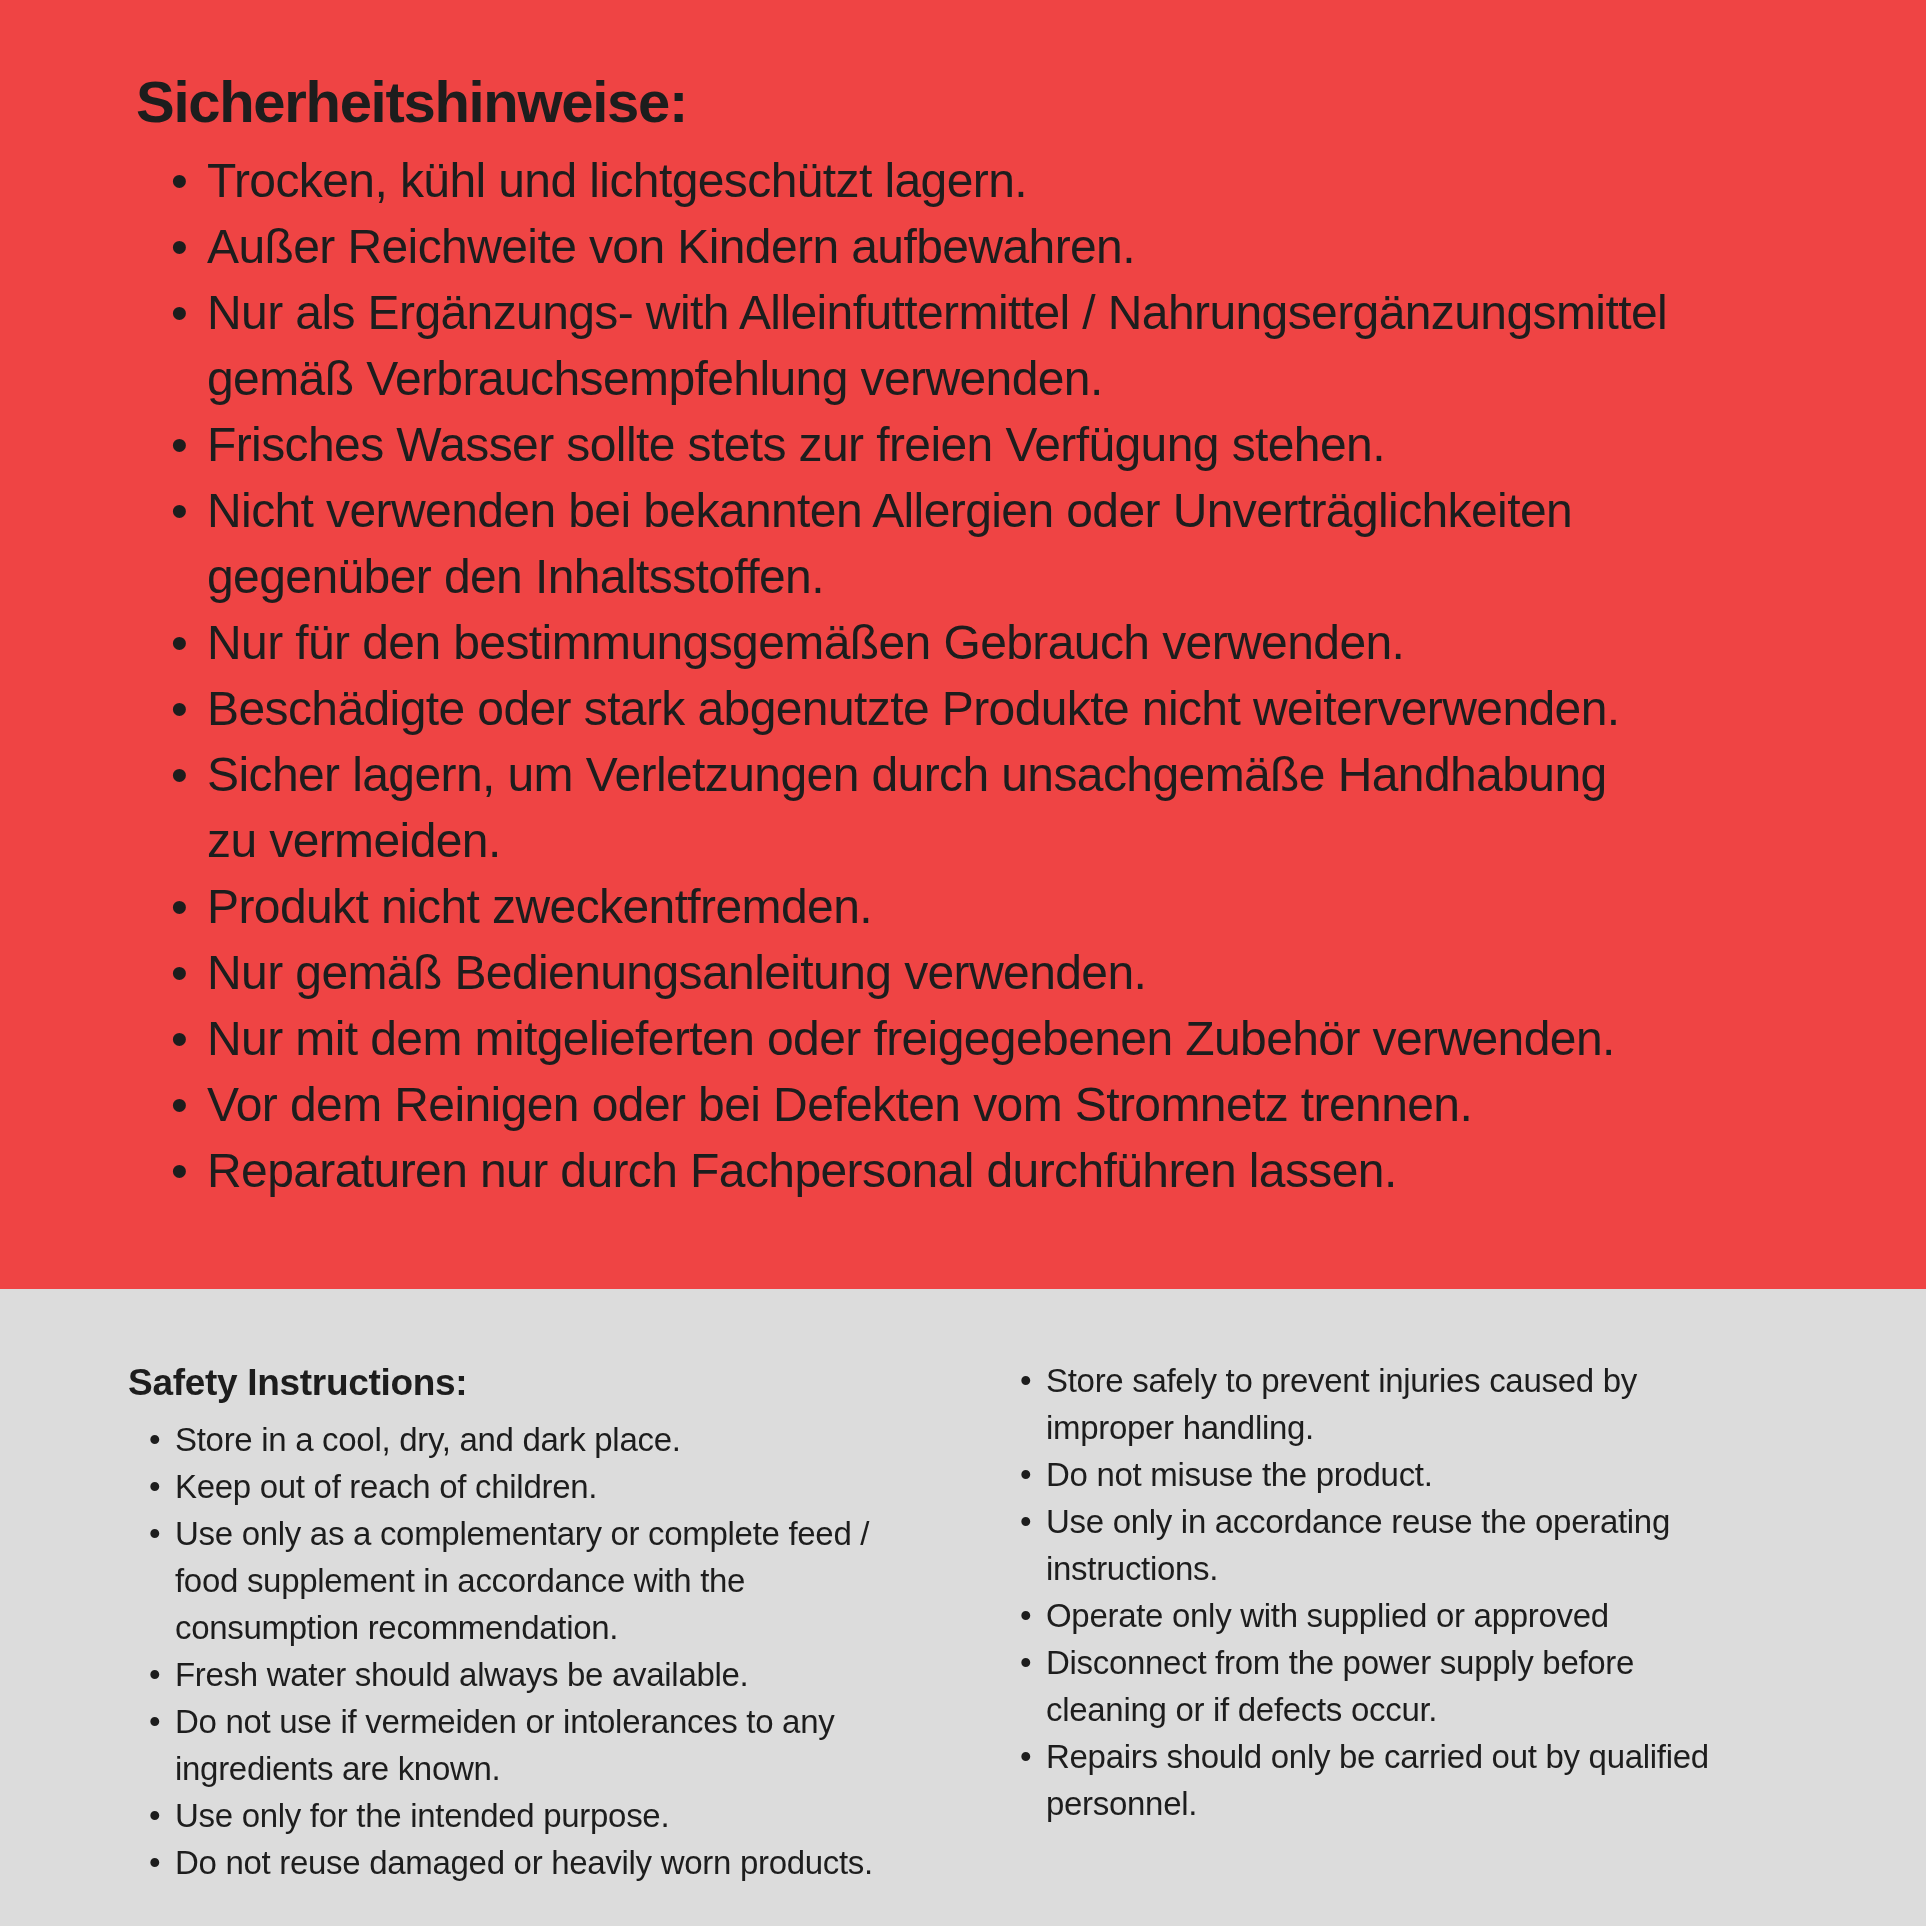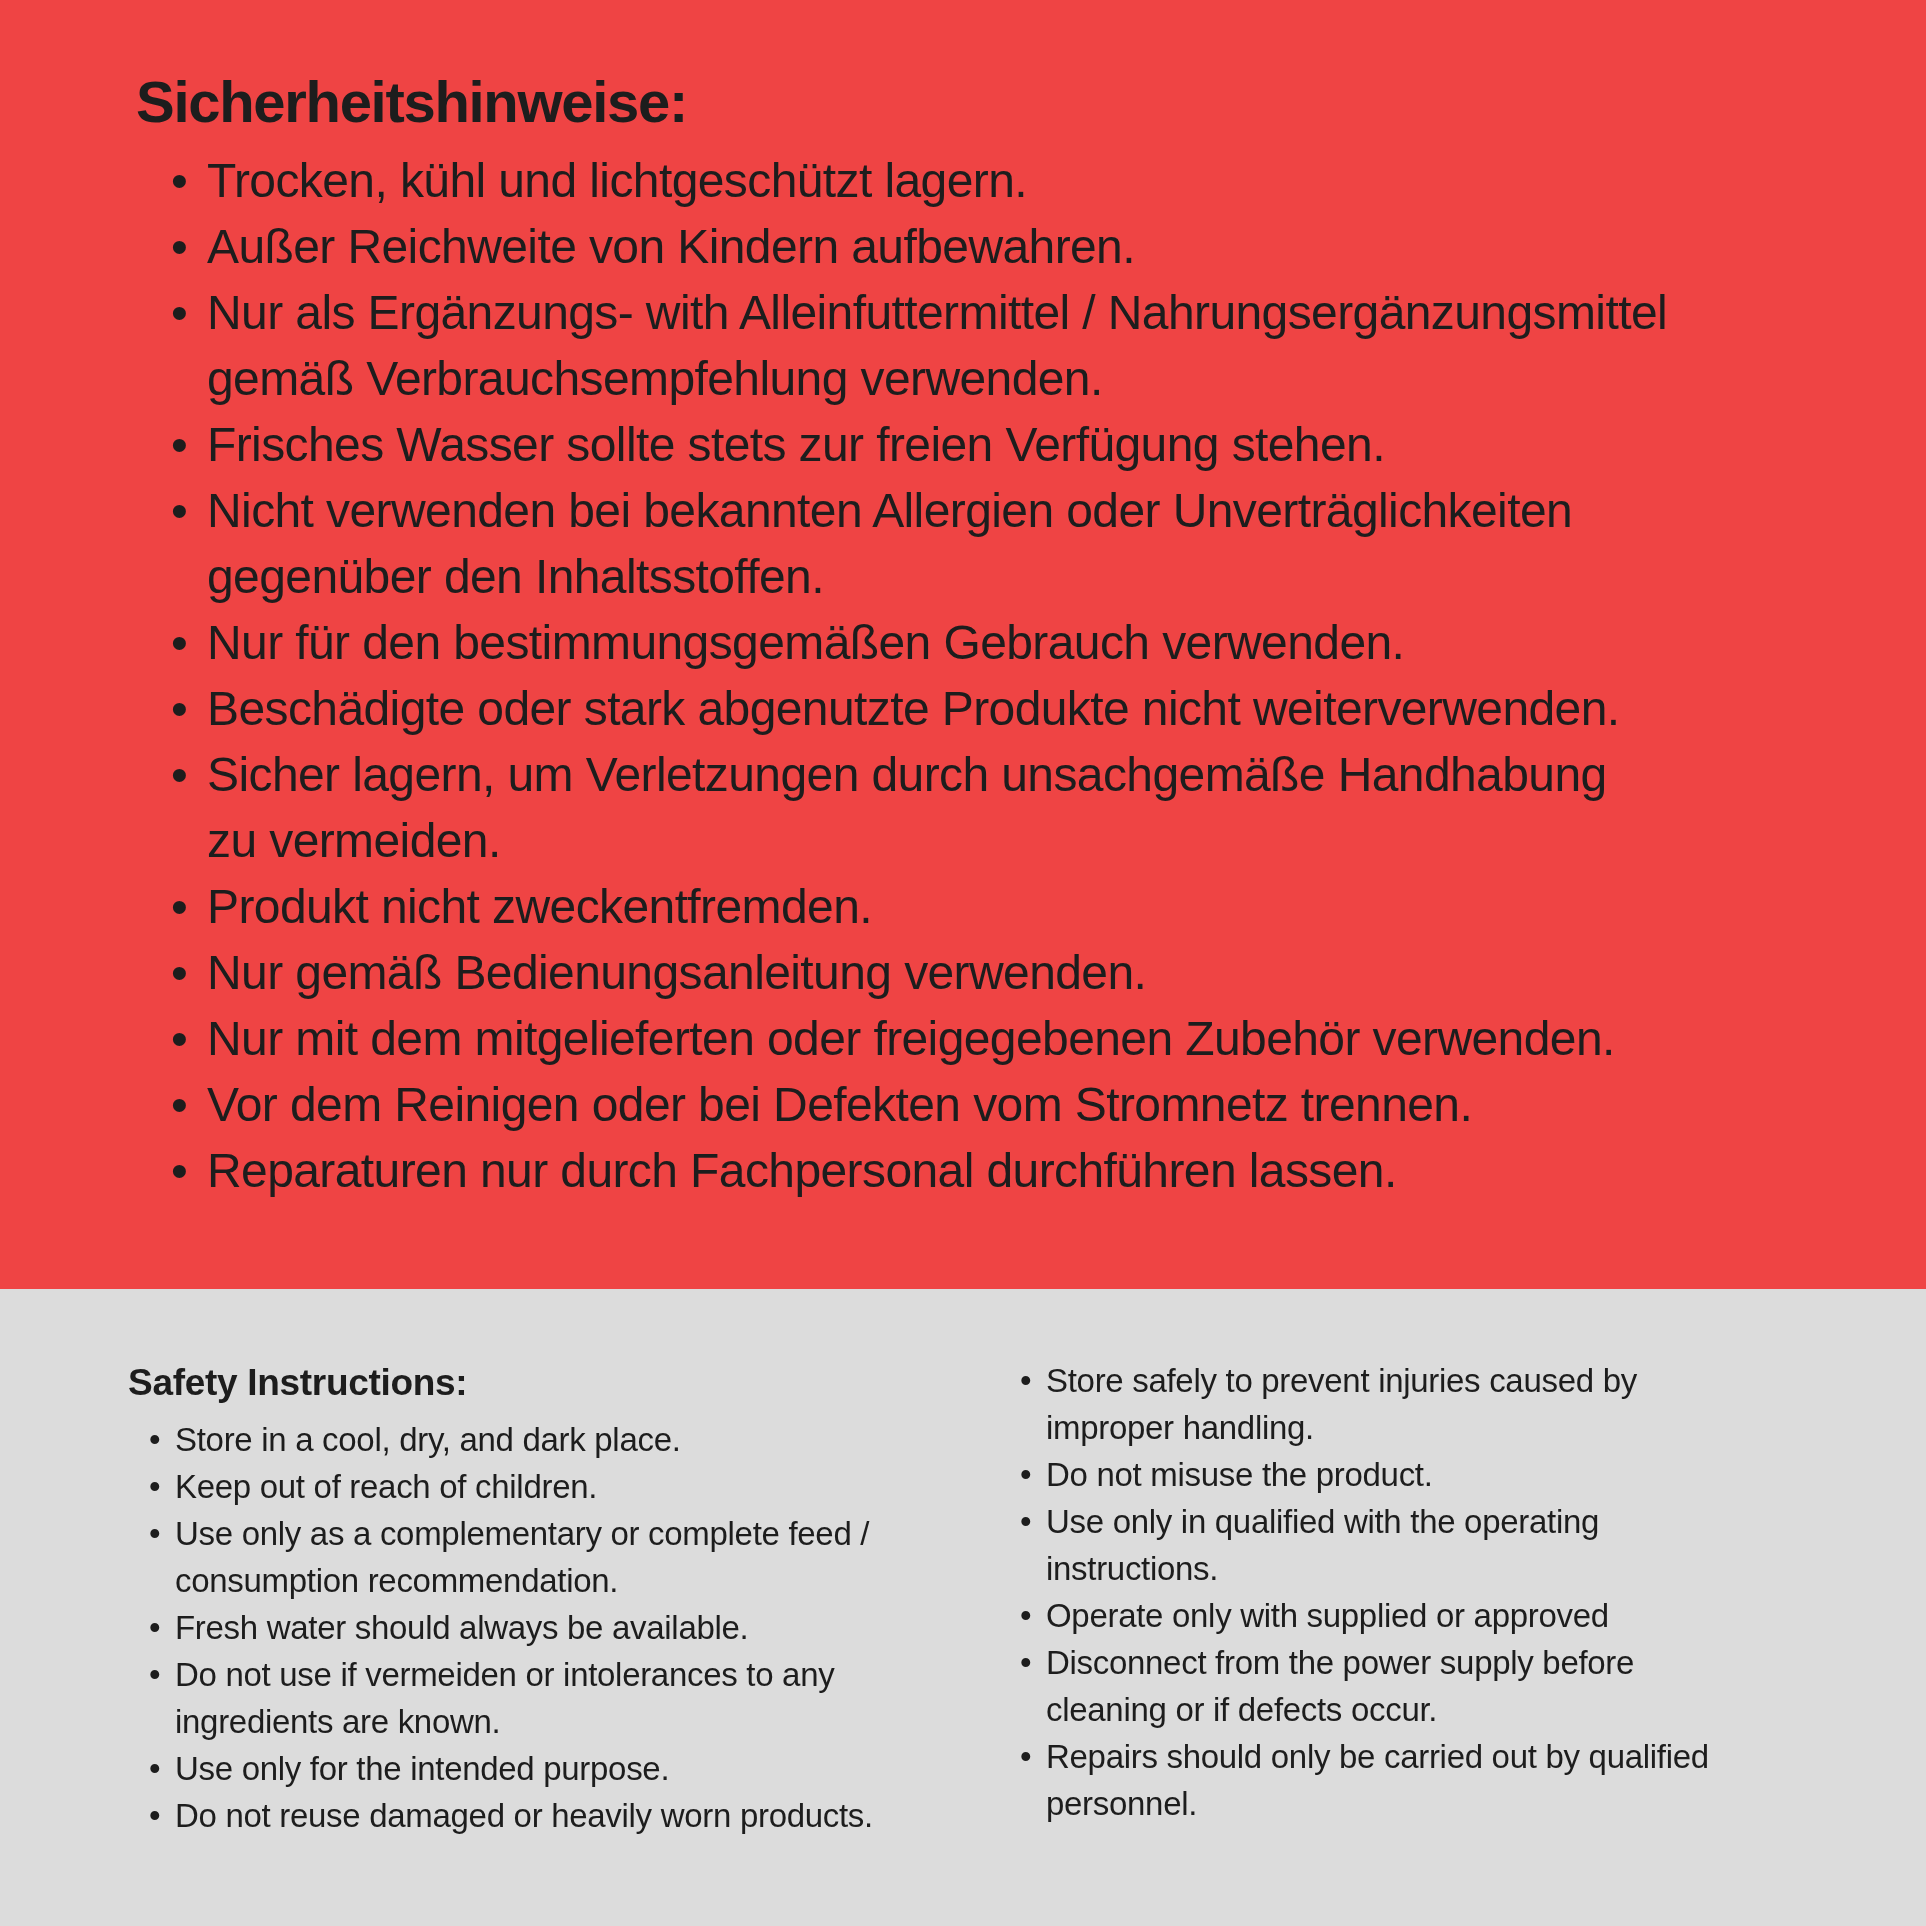--- a/index.html
+++ b/index.html
@@ -166,20 +166,24 @@
       <div class="row">
         <span class="bullet">•</span>
         <span>Keep out of reach of children.</span>
       </div>
       <div class="row">
         <span class="bullet">•</span>
         <span>Use only as a complementary or complete feed /</span>
       </div>
       <div class="row">
         <span class="bullet"></span>
+        <span>food supplement in accordance with the</span>
+      </div>
+      <div class="row">
+        <span class="bullet"></span>
         <span>consumption recommendation.</span>
       </div>
       <div class="row">
         <span class="bullet">•</span>
         <span>Fresh water should always be available.</span>
       </div>
       <div class="row">
         <span class="bullet">•</span>
         <span>Do not use if vermeiden or intolerances to any</span>
       </div>
@@ -205,21 +209,21 @@
       <div class="row">
         <span class="bullet"></span>
         <span>improper handling.</span>
       </div>
       <div class="row">
         <span class="bullet">•</span>
         <span>Do not misuse the product.</span>
       </div>
       <div class="row">
         <span class="bullet">•</span>
-        <span>Use only in qualified with the operating</span>
+        <span>Use only in accordance reuse the operating</span>
       </div>
       <div class="row">
         <span class="bullet"></span>
         <span>instructions.</span>
       </div>
       <div class="row">
         <span class="bullet">•</span>
         <span>Operate only with supplied or approved</span>
       </div>
       <div class="row">

